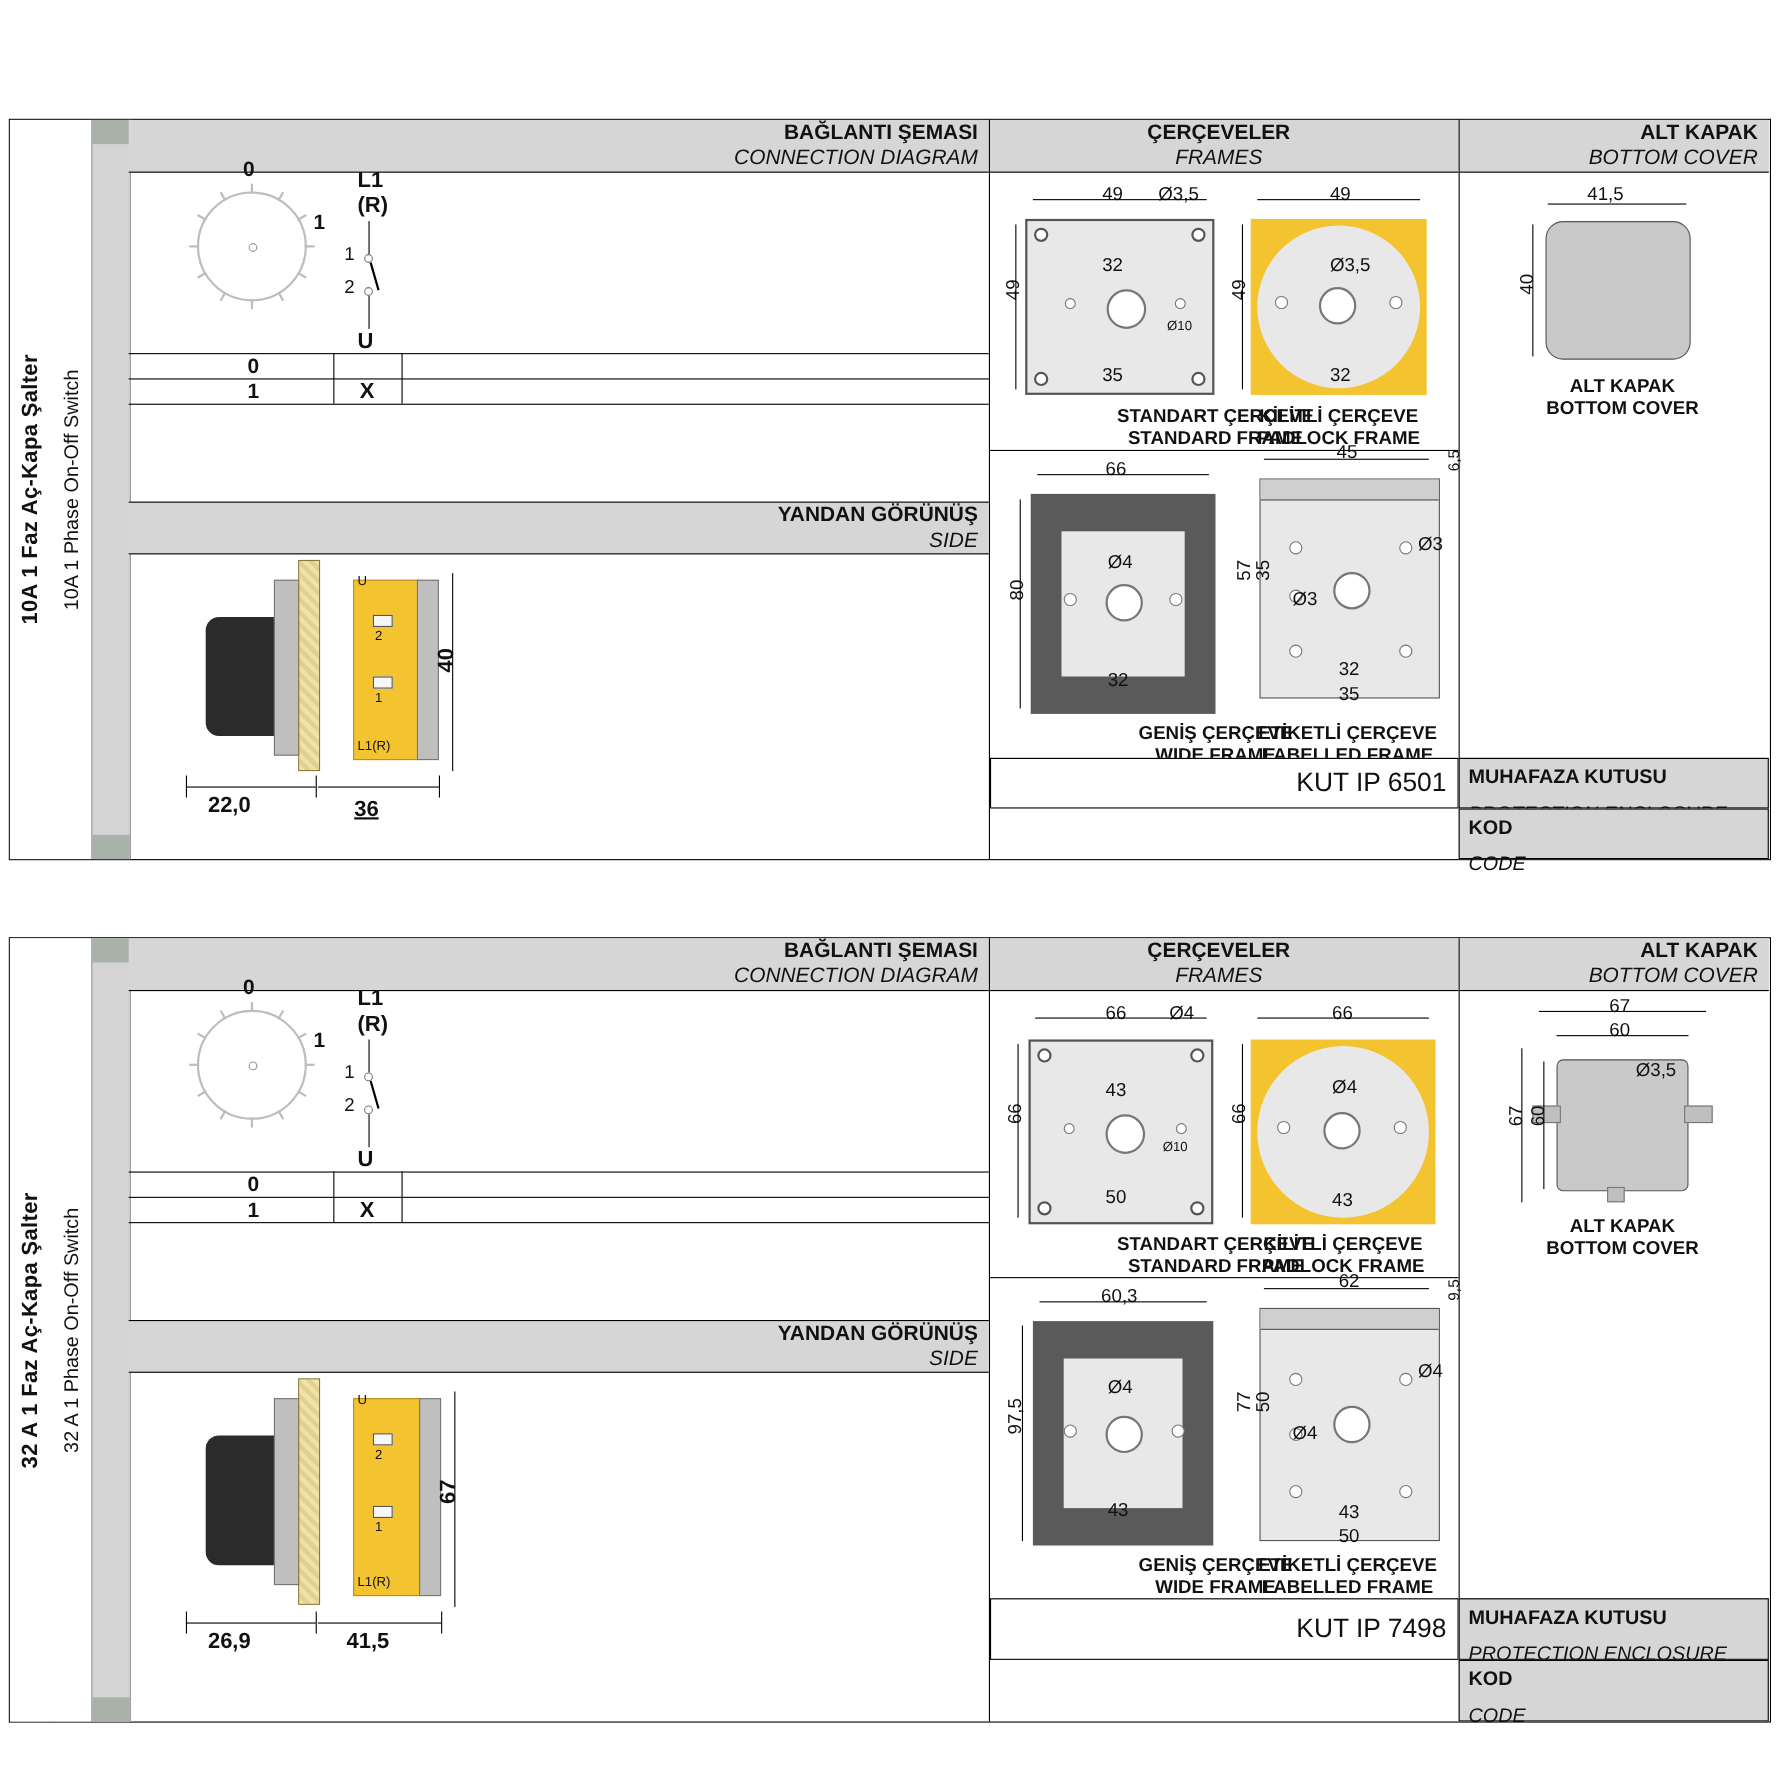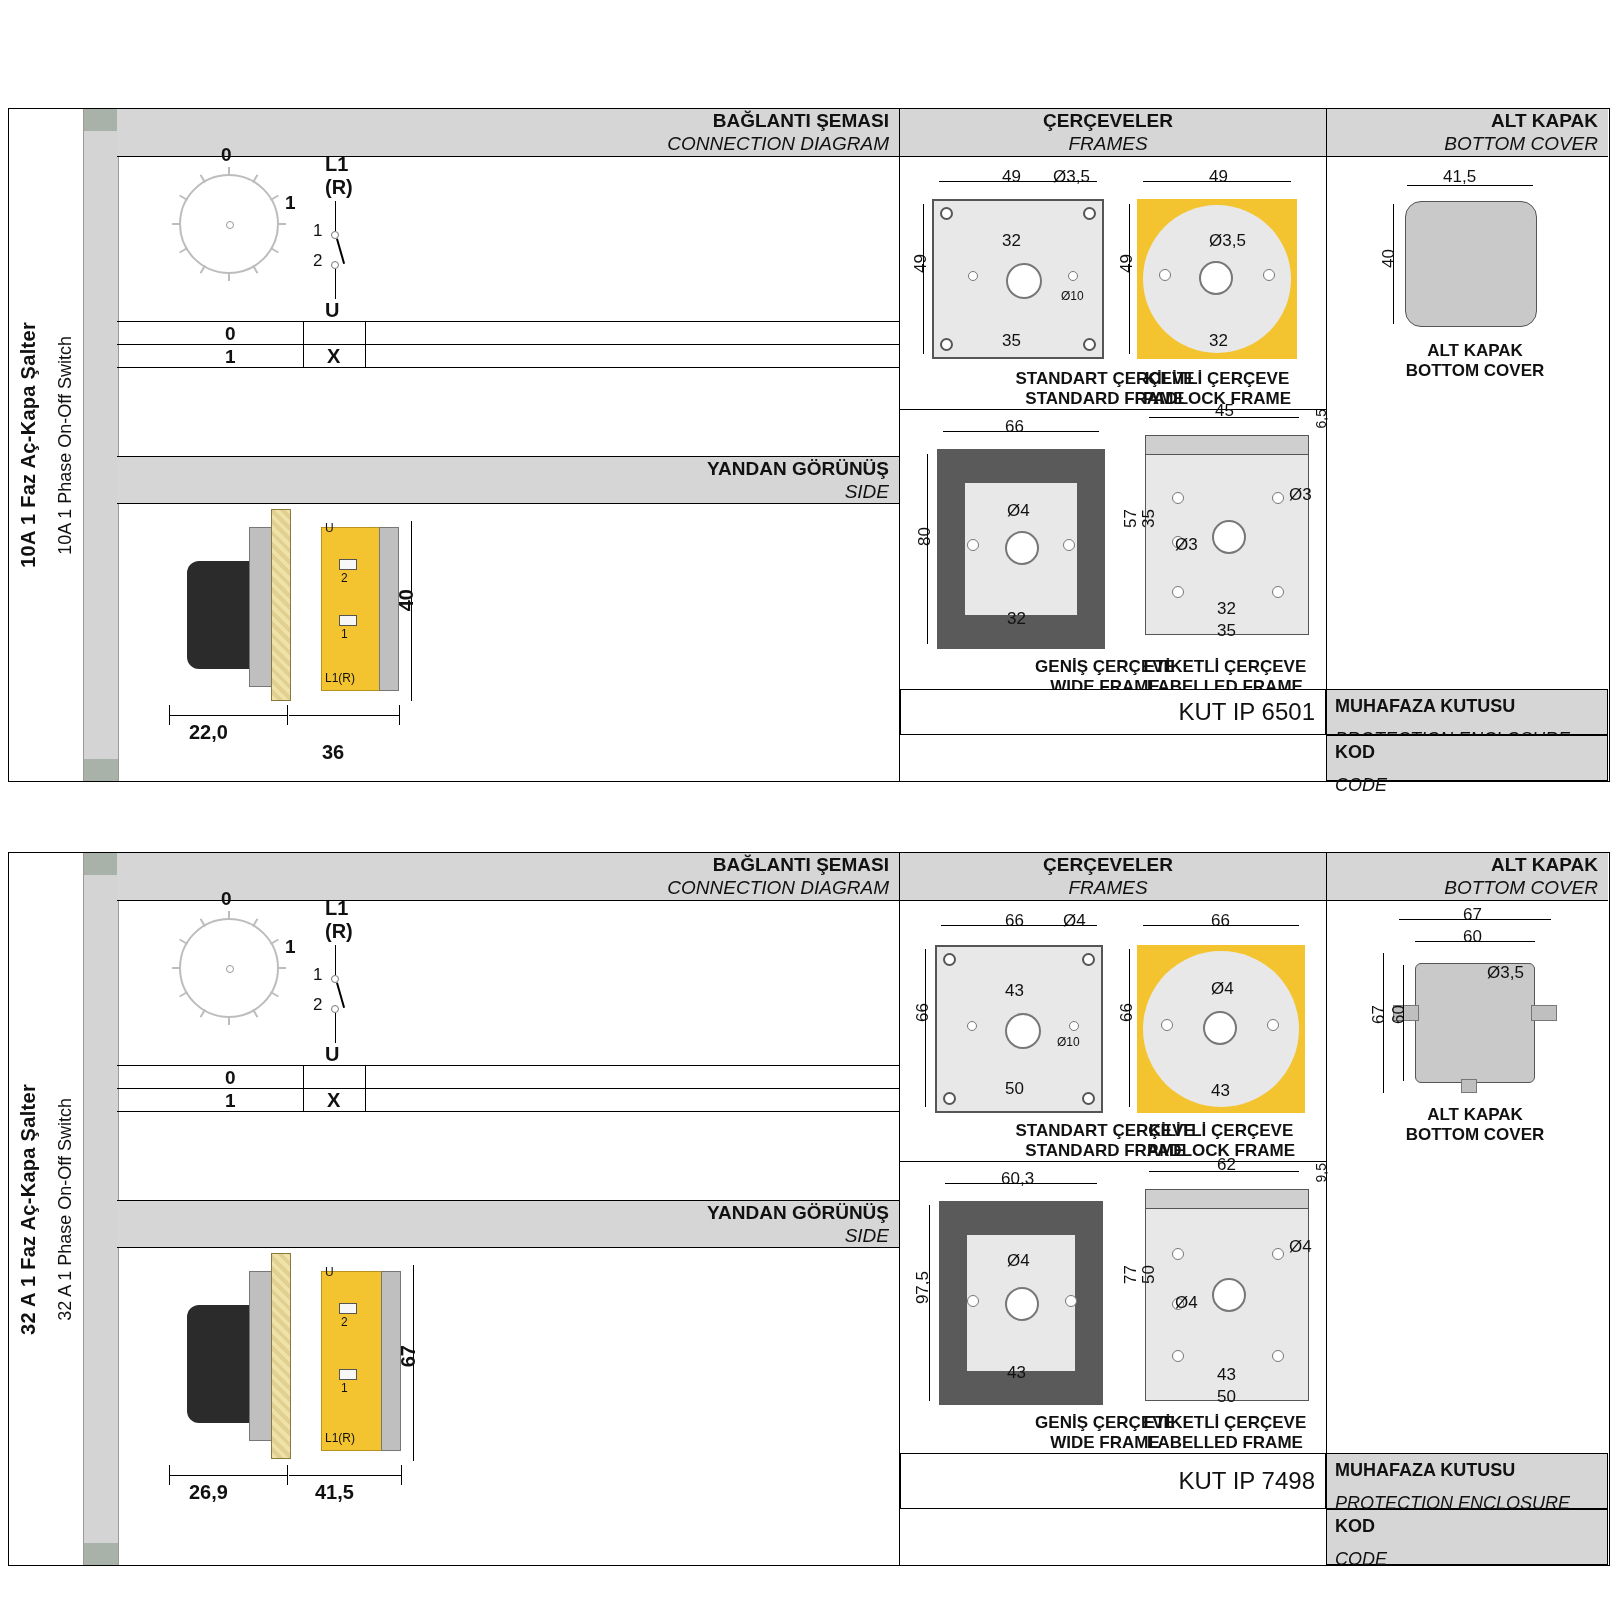--- a/index.html
+++ b/index.html
@@ -168,21 +168,21 @@
 
     <div class="line vline" style="left:294px;top:412px;height:180px;"></div>
     <div class="dimtx v b" style="left:278px;top:480px;font-size:20px;">40</div>
 
     <div class="dim dimh" style="left:52px;top:606px;width:118px;"></div>
     <div class="dim dimh" style="left:172px;top:606px;width:110px;"></div>
     <div class="line vline" style="left:52px;top:596px;height:20px;"></div>
     <div class="line vline" style="left:170px;top:596px;height:20px;"></div>
     <div class="line vline" style="left:282px;top:596px;height:20px;"></div>
     <div class="dimtx b" style="left:72px;top:612px;font-size:20px;">22,0</div>
-    <div class="dimtx b" style="left:205px;top:632px;font-size:20px;">36</div>
+    <div class="dimtx b" style="left:205px;top:616px;font-size:20px;text-decoration:underline;">36</div>
 
     <div class="fr-std" style="left:815px;top:90px;width:172px;height:160px;">
       <div class="cor" style="left:6px;top:6px;"></div>
       <div class="cor" style="right:6px;top:6px;"></div>
       <div class="cor" style="left:6px;bottom:6px;"></div>
       <div class="cor" style="right:6px;bottom:6px;"></div>
       <div class="hole" style="left:72px;top:62px;width:36px;height:36px;"></div>
       <div class="hole" style="left:134px;top:70px;width:10px;height:10px;border-width:1px;"></div>
       <div class="hole" style="left:34px;top:70px;width:10px;height:10px;border-width:1px;"></div>
     </div>

